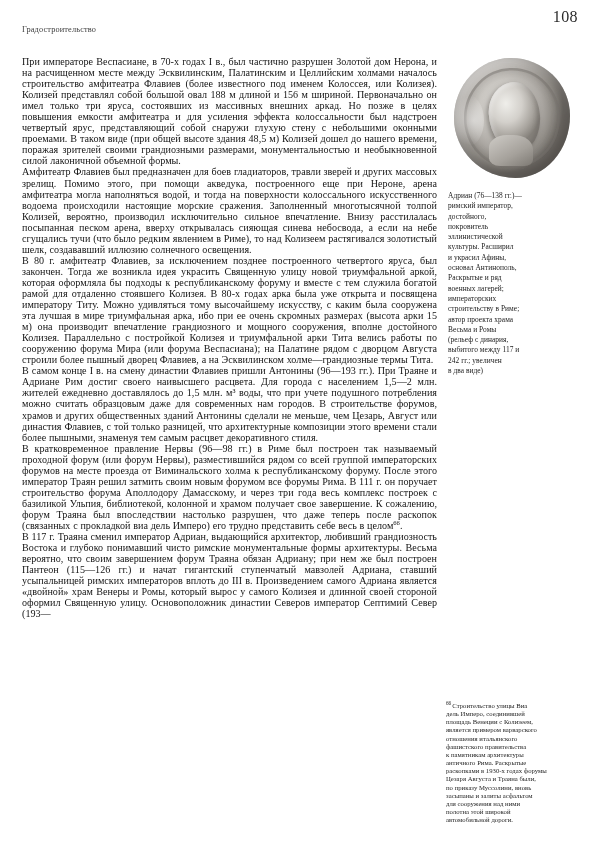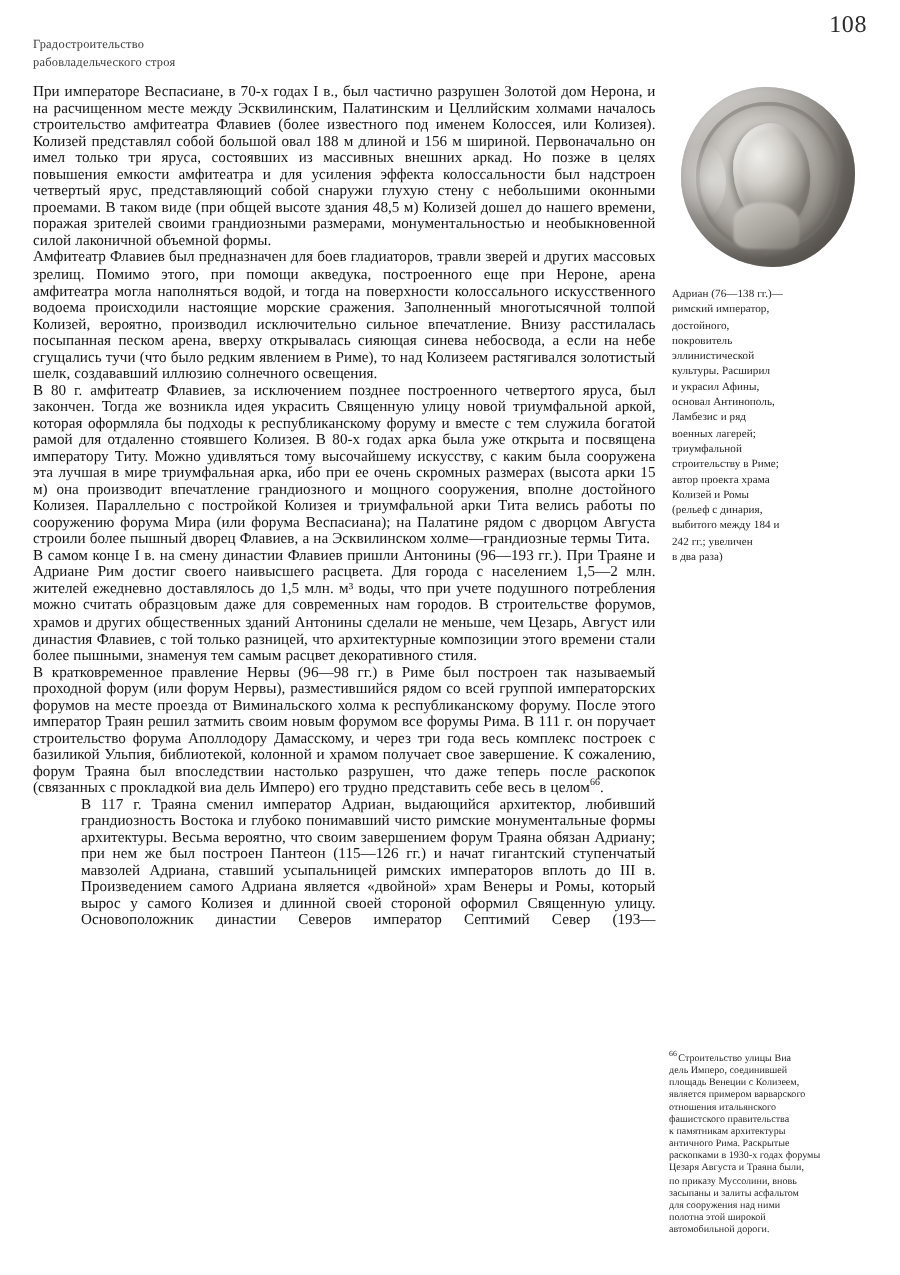--- a/index.html
+++ b/index.html
@@ -54,21 +54,21 @@
   .maincol p {
     margin: 0;
     font-size: 10.1px;
     line-height: 11.05px;
     text-align: justify;
     text-align-last: left;
     letter-spacing: 0.02px;
     word-spacing: 0.2px;
     color: #141414;
   }
-  .maincol p.lastjust { text-align-last: justify; margin-left: 32px; }
+  .maincol p.lastjust { text-align-last: justify; }
   .fnref {
     font-size: 6.6px;
     vertical-align: super;
     line-height: 0;
   }
 
   
   .rail {
     position: absolute;
     left: 446px;
@@ -175,21 +175,20 @@
   }
   .footnote div { white-space: nowrap; }
 </style>
 </head>
 <body>
 
 <div class="page">
 
   <div class="runhead">
     <div>Градостроительство</div>
-    <div>рабовладельческого строя</div>
   </div>
 
   <div class="folio">108</div>
 
   <div class="maincol">
     <p>При императоре Веспасиане, в 70-х годах I в., был частично разрушен Золотой дом Нерона, и на расчищенном месте между Эсквилинским, Палатинским и Целлийским холмами началось строительство амфитеатра Флавиев (более известного под именем Колоссея, или Колизея). Колизей представлял собой большой овал 188 м длиной и 156 м шириной. Первоначально он имел только три яруса, состоявших из массивных внешних аркад. Но позже в целях повышения емкости амфитеатра и для усиления эффекта колоссальности был надстроен четвертый ярус, представляющий собой снаружи глухую стену с небольшими оконными проемами. В таком виде (при общей высоте здания 48,5 м) Колизей дошел до нашего времени, поражая зрителей своими грандиозными размерами, монументальностью и необыкновенной силой лаконичной объемной формы.</p>
     <p>Амфитеатр Флавиев был предназначен для боев гладиаторов, травли зверей и других массовых зрелищ. Помимо этого, при помощи акведука, построенного еще при Нероне, арена амфитеатра могла наполняться водой, и тогда на поверхности колоссального искусственного водоема происходили настоящие морские сражения. Заполненный многотысячной толпой Колизей, вероятно, производил исключительно сильное впечатление. Внизу расстилалась посыпанная песком арена, вверху открывалась сияющая синева небосвода, а если на небе сгущались тучи (что было редким явлением в Риме), то над Колизеем растягивался золотистый шелк, создававший иллюзию солнечного освещения.</p>
     <p>В 80 г. амфитеатр Флавиев, за исключением позднее построенного четвертого яруса, был закончен. Тогда же возникла идея украсить Священную улицу новой триумфальной аркой, которая оформляла бы подходы к республиканскому форуму и вместе с тем служила богатой рамой для отдаленно стоявшего Колизея. В 80-х годах арка была уже открыта и посвящена императору Титу. Можно удивляться тому высочайшему искусству, с каким была сооружена эта лучшая в мире триумфальная арка, ибо при ее очень скромных размерах (высота арки 15 м) она производит впечатление грандиозного и мощного сооружения, вполне достойного Колизея. Параллельно с постройкой Колизея и триумфальной арки Тита велись работы по сооружению форума Мира (или форума Веспасиана); на Палатине рядом с дворцом Августа строили более пышный дворец Флавиев, а на Эсквилинском холме—грандиозные термы Тита.</p>
     <p>В самом конце I в. на смену династии Флавиев пришли Антонины (96—193 гг.). При Траяне и Адриане Рим достиг своего наивысшего расцвета. Для города с населением 1,5—2 млн. жителей ежедневно доставлялось до 1,5 млн. м³ воды, что при учете подушного потребления можно считать образцовым даже для современных нам городов. В строительстве форумов, храмов и других общественных зданий Антонины сделали не меньше, чем Цезарь, Август или династия Флавиев, с той только разницей, что архитектурные композиции этого времени стали более пышными, знаменуя тем самым расцвет декоративного стиля.</p>
     <p><span>В кратковременное правление Нервы (96—98 гг.) в Риме был построен так называемый проходной форум (или форум Нервы), разместившийся рядом со всей группой императорских форумов на месте проезда от Виминальского холма к республиканскому форуму. После этого император Траян решил затмить своим новым форумом все форумы Рима. В 111 г. он поручает строительство форума Аполлодору Дамасскому, и через три года весь комплекс построек с базиликой Ульпия, библиотекой, колонной и храмом получает свое завершение. К сожалению, форум Траяна был впоследствии настолько разрушен, что даже теперь после раскопок (связанных с прокладкой виа дель Имперо) его трудно представить себе весь в целом</span><span class="fnref">66</span>.</p>
@@ -208,30 +207,30 @@
     </div>
     <div class="caption">
       <div>Адриан (76—138 гг.)—</div>
       <div>римский император,</div>
       <div>достойного,</div>
       <div>покровитель</div>
       <div>эллинистической</div>
       <div>культуры. Расширил</div>
       <div>и украсил Афины,</div>
       <div>основал Антинополь,</div>
-      <div>Ламбезис и ряд</div>
+      <div>Раскрытые и ряд</div>
       <div>военных лагерей;</div>
-      <div>триумфальной</div>
+      <div>императорских</div>
       <div>строительству в Риме;</div>
       <div>автор проекта храма</div>
-      <div>Колизей и Ромы</div>
+      <div>Весьма и Ромы</div>
       <div>(рельеф с динария,</div>
-      <div>выбитого между 184 и</div>
+      <div>выбитого между 117 и</div>
       <div>242 гг.; увеличен</div>
-      <div>в два раза)</div>
+      <div>в два виде)</div>
     </div>
   </div>
 
   <div class="footnote">
     <div><span class="fnnum">66</span><span>Строительство улицы Виа</span></div>
     <div>дель Имперо, соединившей</div>
     <div>площадь Венеции с Колизеем,</div>
     <div>является примером варварского</div>
     <div>отношения итальянского</div>
     <div>фашистского правительства</div>

